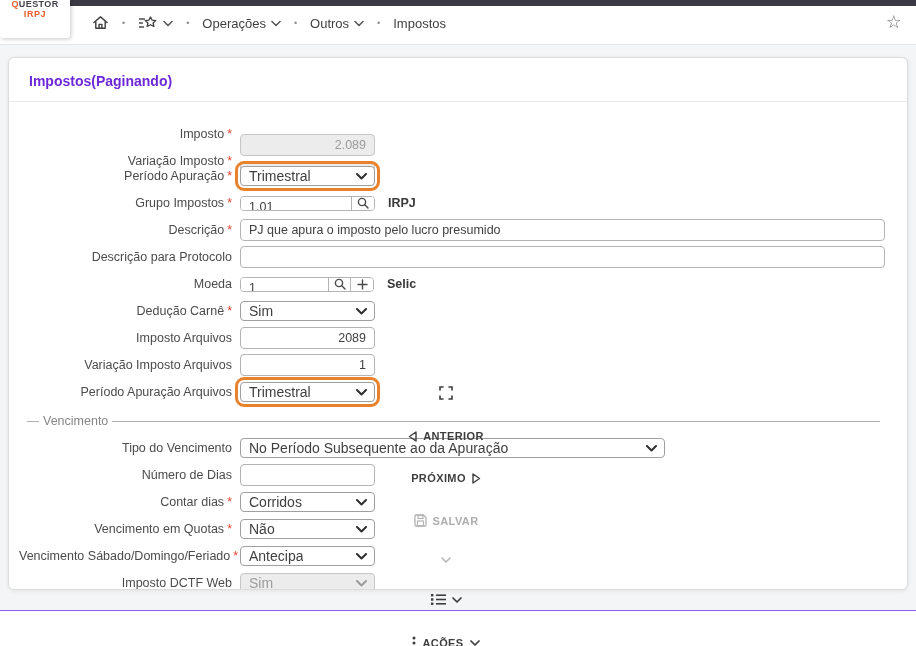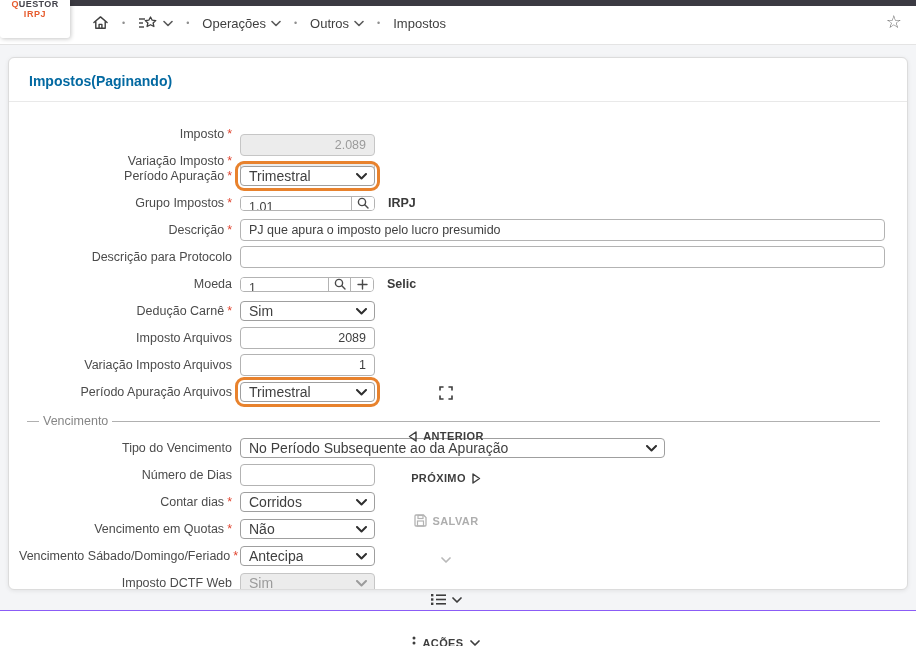--- a/index.html
+++ b/index.html
@@ -20,21 +20,21 @@
   .dot-sep { color:#8f8f8f; font-size:9px; }
   .chev { width:10px; height:7px; }
   .chev polyline { fill:none; stroke:#5a5a5a; stroke-width:1.6; stroke-linecap:round; stroke-linejoin:round; }
   .icon-btn { background:none; border:none; cursor:pointer; display:inline-flex; align-items:center; }
   .star-top { position:absolute; right:14px; top:10px; font-size:18px; color:#6e6e6e; line-height:24px; }
 
   
   .band { background:#f4f5f7; padding:12px 8px 0 8px; height:565px; }
   .panel { background:#fff; border:1px solid #dcdcdc; border-radius:6px; height:533px;
            box-shadow:0 1px 4px rgba(0,0,0,.08); overflow:hidden; }
-  .panel-title { font-size:14px; font-weight:700; color:#0369a1; padding:15px 20px 12px 20px; border-bottom:1px solid #e9e9e9; }
+  .panel-title { font-size:14px; font-weight:700; color:#6d28d9; padding:15px 20px 12px 20px; border-bottom:1px solid #e9e9e9; }
 
   
   .form { padding:9px 19px 0 10px; }
   .row { display:grid; grid-template-columns:213px 1fr; column-gap:8px; align-items:center; height:22px; margin-bottom:5px; }
   .lbl { text-align:right; font-size:12.5px; color:#4b4b4b; white-space:nowrap; }
   .req { color:#e0442f; margin-left:3px; }
   .ctrl { display:flex; align-items:center; }
   .inp { height:22px; border:1px solid #b3b3b3; border-radius:4px; padding:0 8px; font-size:12.5px;
          color:#3f3f3f; font-family:inherit; outline:none; background:#fff; }
   .inp.num { text-align:right; }

